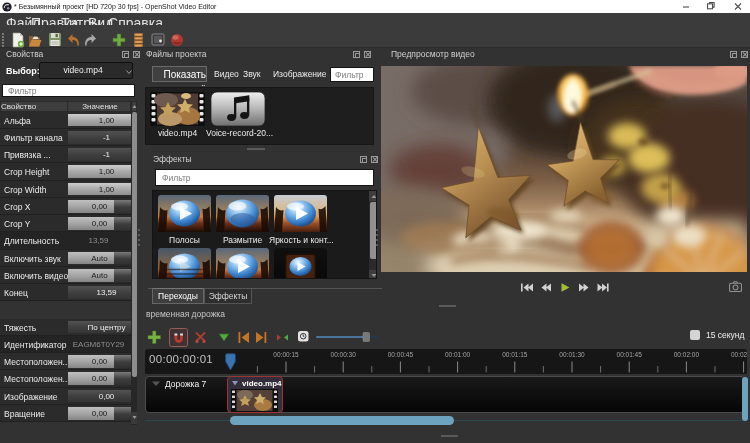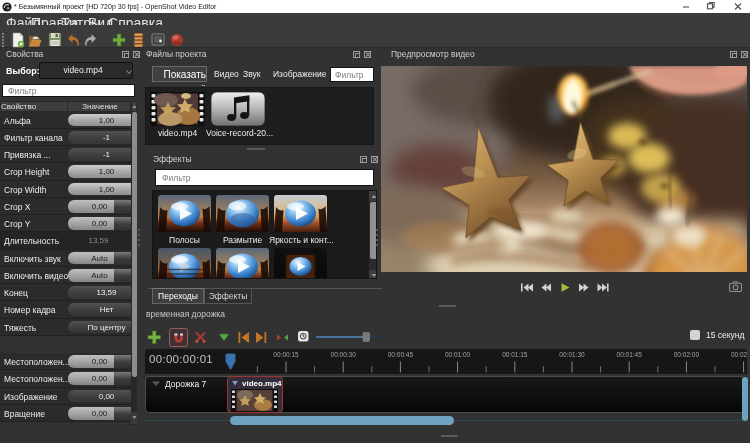--- a/index.html
+++ b/index.html
@@ -14,21 +14,21 @@
 .dock{position:absolute;width:22px;height:8px}
 .dock i{position:absolute;top:0;width:7px;height:7px;border:1px solid #9a9a9a;display:block}
 .dock i.f{left:0}
 .dock i.x{left:11px}
 .dock i.x:before{content:"";position:absolute;left:0px;top:2px;width:6px;height:1px;background:#9a9a9a;transform:rotate(45deg)}
 .dock i.x:after{content:"";position:absolute;left:0px;top:2px;width:6px;height:1px;background:#9a9a9a;transform:rotate(-45deg)}
 .dock i.f:before{content:"";position:absolute;left:1px;top:1px;width:3px;height:3px;border:1px solid #9a9a9a}
 .input{background:#ffffff;border:1px solid #141414;color:#7d7d7d;font-size:8.5px}
 .prow{position:absolute;left:0;width:131px;height:17.25px;background:#2b2b2b;border-bottom:1px solid #202020}
 .prow .n{position:absolute;left:4px;top:4px;font-size:8.5px;color:#ececec;white-space:nowrap}
-.pill{position:absolute;left:68px;top:2.2px;width:77px;height:12.8px;border-radius:6px;font-size:8px;text-align:center;line-height:13px}
+.pill{position:absolute;left:68px;top:2.2px;width:77px;height:12.8px;border-radius:0;font-size:8px;text-align:center;line-height:13px}
 .pill.lt{background:linear-gradient(180deg,#cdcdcd,#a6a6a6 55%,#8f8f8f);color:#1b1b1b}
 .pill.dk{background:linear-gradient(180deg,#525252,#3e3e3e 55%,#353535);color:#efefef}
 .pill.hf{background:linear-gradient(180deg,rgba(255,255,255,.32),rgba(255,255,255,0) 55%,rgba(0,0,0,.18)),linear-gradient(90deg,#a2a2a2 0 60%,#3c3c3c 60% 100%);color:#1b1b1b;padding-right:14px}
 .prow.ro{background:#242424}
 .prow.ro .v{position:absolute;left:68px;width:61px;top:4px;text-align:center;font-size:8px;color:#8f8f8f}
 .tab{position:absolute;font-size:8.5px;color:#ececec}
 .thumblabel{position:absolute;font-size:8.5px;color:#ececec;text-align:center;white-space:nowrap}
 </style>
 </head>
 <body>
@@ -176,27 +176,27 @@
         <span class="pill hf">Auto</span>
       </div>
     <div class="prow" style="top:155.25px">
         <span class="n">Включить видео</span>
         <span class="pill hf">Auto</span>
       </div>
     <div class="prow" style="top:172.5px">
         <span class="n">Конец</span>
         <span class="pill dk">13,59</span>
       </div>
-    <div class="prow" style="top:189.75px">
-        <span class="n">Номер кадра</span>
-        <span class="pill dk">Нет</span>
-      </div>
     <div class="prow" style="top:207px">
         <span class="n">Тяжесть</span>
         <span class="pill dk">По центру</span>
+      </div>
+    <div class="prow ro" style="top:224.25px">
+        <span class="n">Идентификатор</span>
+        <span class="v">EAGM6T0Y29</span>
       </div>
     <div class="prow" style="top:241.5px">
         <span class="n">Местоположен...</span>
         <span class="pill hf">0,00</span>
       </div>
     <div class="prow" style="top:258.75px">
         <span class="n">Местоположен...</span>
         <span class="pill hf">0,00</span>
       </div>
     <div class="prow" style="top:276px">

